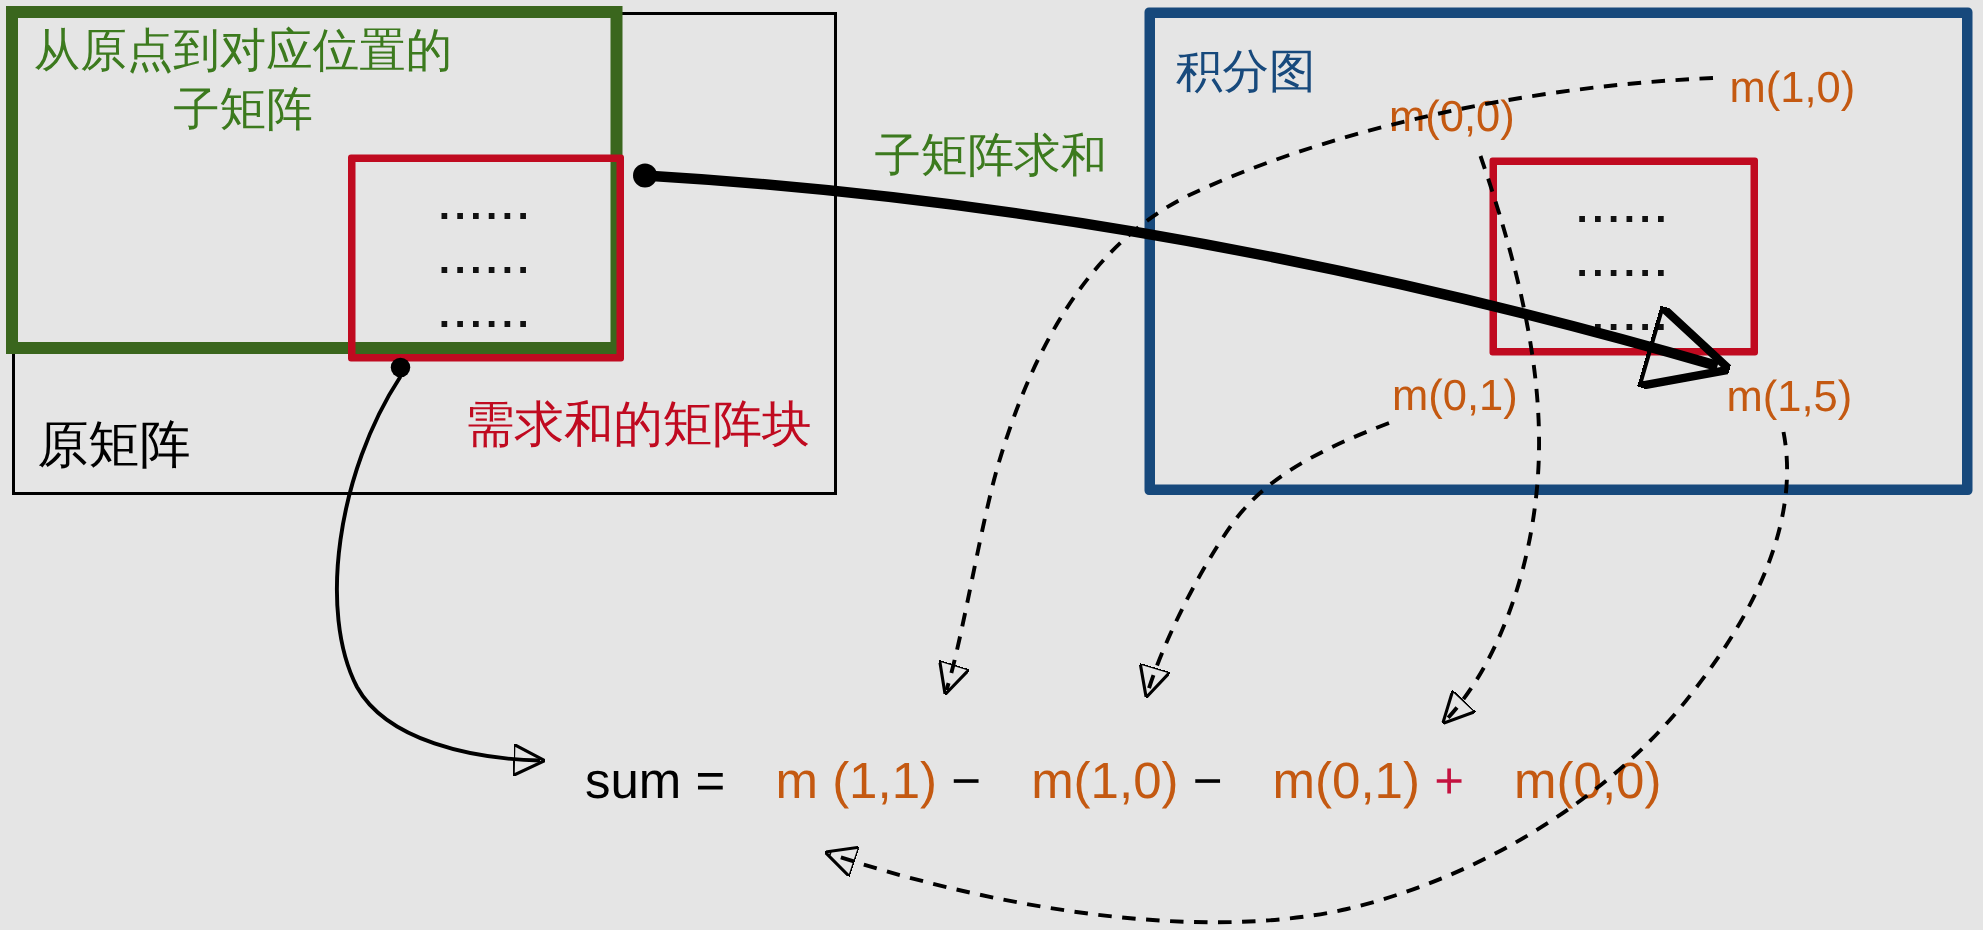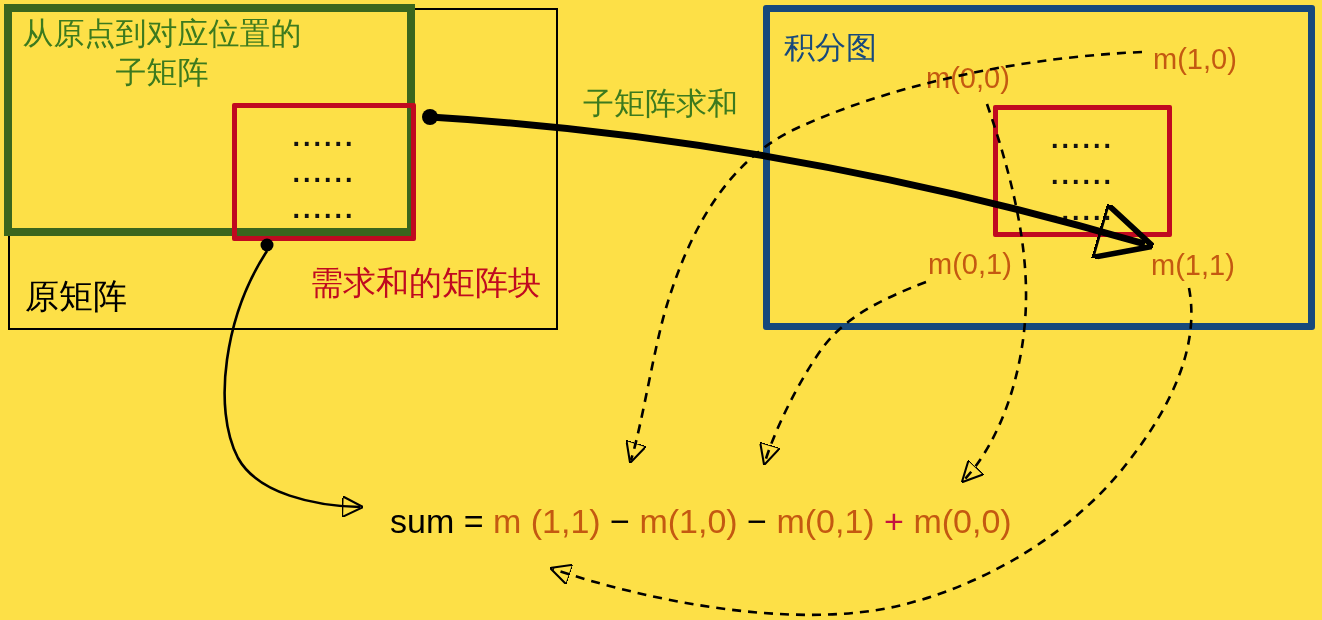--- a/index.html
+++ b/index.html
@@ -1,17 +1,17 @@
 <!DOCTYPE html>
 <html style="--green: #3c7a1e; --green-border: #3a661d; --crimson: #c00a20; --blue: #17497c; --orange: #c45911; --plus-red: #c41240;"><head>
 <meta charset="utf-8">
 <style>
   html,body{margin:0;padding:0;background:#fff;}
   .canvas{
-    position:relative;width:1322px;height:620px;background:#fde047;
+    position:relative;width:1322px;height:620px;background:#e5e5e5;
     font-family:"Liberation Sans",sans-serif;overflow:hidden;
   }
   .box{position:absolute;box-sizing:border-box;background:transparent;}
   #origin-box{left:8px;top:8px;width:550px;height:322px;border:2.5px solid #000;}
   #green-box{left:4px;top:4px;width:411px;height:232px;border:8px solid var(--green-border);}
   #left-red{left:232px;top:103px;width:184px;height:138px;border:5px solid var(--crimson);border-radius:2px;}
   #blue-box{left:763px;top:5px;width:552px;height:325px;border:7px solid var(--blue);border-radius:3px;}
   #right-red{left:993px;top:105px;width:179px;height:132px;border:5px solid var(--crimson);border-radius:2px;}
   .lbl{position:absolute;white-space:pre;}
   #green-caption{left:16px;top:14px;width:292px;text-align:center;
@@ -22,21 +22,21 @@
   #submatrix-sum-label{left:583px;top:83px;font-size:31px;color:var(--green);font-weight:400;}
   #integral-label{left:784px;top:27px;font-size:31px;color:var(--blue);font-weight:500;}
   .mlbl{font-size:29px;color:var(--orange);font-weight:500;}
   #m00{left:926px;top:62px;} #m10{left:1153px;top:43px;}
   #m01{left:928px;top:248px;} #m11{left:1151px;top:249px;}
   .dots-stack{position:absolute;display:flex;flex-direction:column;justify-content:center;
     align-items:center;font-weight:700;font-size:27px;letter-spacing:3px;line-height:36px;color:#111;}
   #left-dots{left:237px;top:112px;width:174px;height:122px;}
   #right-dots{left:998px;top:118px;width:169px;height:114px;}
   #formula{left:390px;top:502px;font-size:34px;color:#000;}
-  #formula .t{color:var(--orange);}
+  #formula .t{color:var(--orange);margin-left:24px;}
   #formula .plus{color:var(--plus-red);}
   #arrows{position:absolute;left:0;top:0;width:1322px;height:620px;pointer-events:none;}
   #arrows path{fill:none;stroke:#000;}
   .dashed{stroke-width:2.6;stroke-dasharray:9 7;}
   .thin{stroke-width:2.6;}
 </style>
 </head>
 <body>
 
 <div class="canvas">
@@ -58,21 +58,21 @@
   <div class="box" id="right-red"></div>
   <div class="lbl" id="integral-label">积分图</div>
   <div class="dots-stack" id="right-dots">
     <span>......</span>
     <span>......</span>
     <span>......</span>
   </div>
   <div class="lbl mlbl" id="m00">m(0,0)</div>
   <div class="lbl mlbl" id="m10">m(1,0)</div>
   <div class="lbl mlbl" id="m01">m(0,1)</div>
-  <div class="lbl mlbl" id="m11">m(1,1)</div>
+  <div class="lbl mlbl" id="m11">m(1,5)</div>
 
   <div class="lbl" id="formula"><span>sum = </span><span class="t">m (1,1)</span><span> − </span><span class="t">m(1,0)</span><span> − </span><span class="t">m(0,1)</span><span class="plus"> + </span><span class="t">m(0,0)</span></div>
 
   <svg id="arrows" viewBox="0 0 1322 620">
     <defs>
       <marker id="ah" viewBox="0 0 10 10" refX="8.5" refY="5" markerWidth="8" markerHeight="8" orient="auto">
         <path d="M0,0 L10,5 L0,10 z" fill="#000" stroke="none"></path>
       </marker>
     </defs>
     <circle cx="430" cy="117" r="8" fill="#000"></circle>

